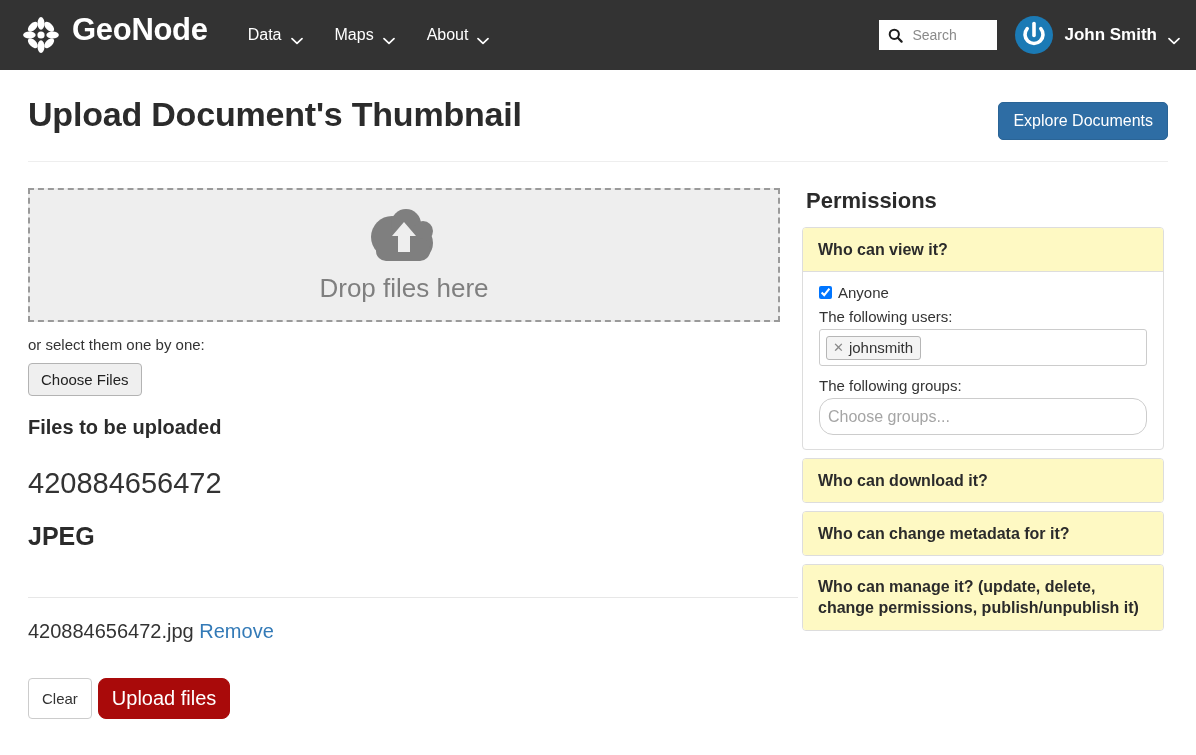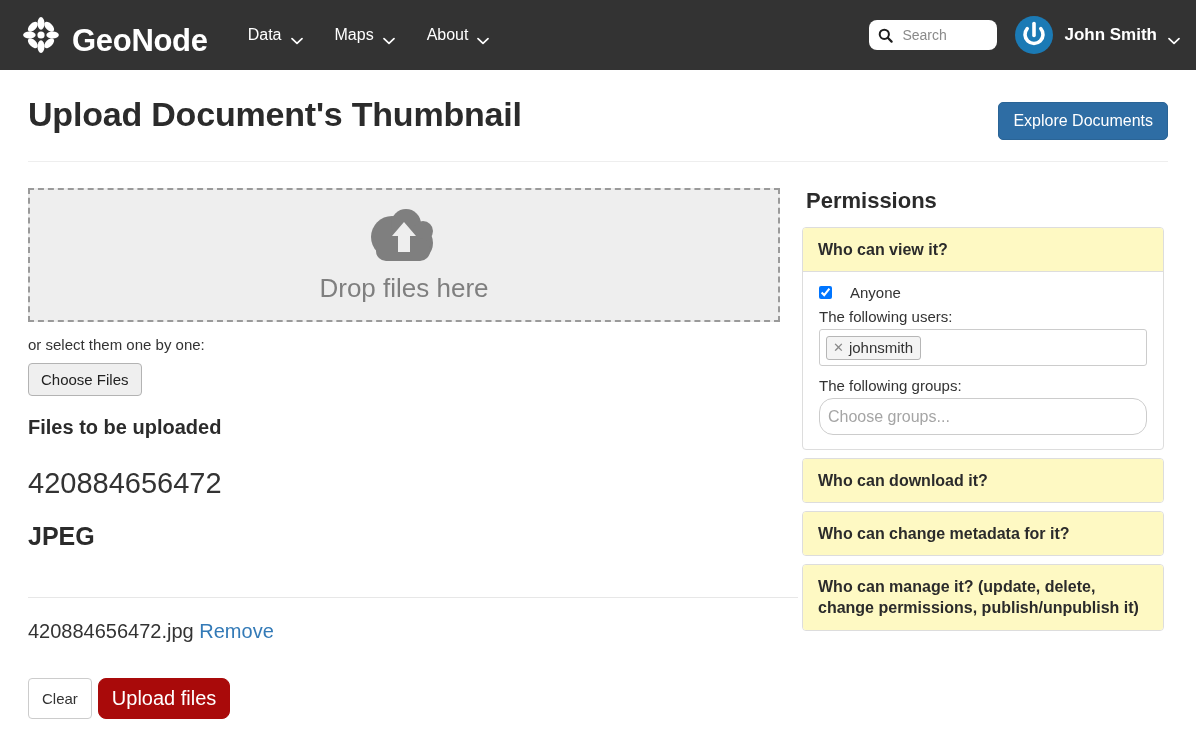--- a/index.html
+++ b/index.html
@@ -16,21 +16,21 @@
   .navbar {
     height: 70px;
     background: #333333;
     display: flex;
     align-items: center;
     padding: 0 16px 0 20px;
     position: relative;
   }
   .brand {
     display: flex;
-    align-items: flex-end;
+    align-items: flex-start;
     gap: 10px;
     text-decoration: none;
   }
   .brand-logo { width: 42px; height: 42px; flex: 0 0 42px; }
   .brand-text {
     color: #ffffff;
     font-size: 31px;
     font-weight: bold;
     letter-spacing: -0.3px;
     line-height: 1;
@@ -51,24 +51,24 @@
     white-space: nowrap;
   }
   .caret { width: 12px; height: 8px; flex: 0 0 12px; }
   .nav-right {
     margin-left: auto;
     display: flex;
     align-items: center;
     gap: 18px;
   }
   .searchbox {
-    width: 128px;
+    width: 118px;
     height: 30px;
     background: #ffffff;
-    border-radius: 8px;
+    border-radius: 0;
     display: flex;
     align-items: center;
     padding: 0 9px;
     gap: 7px;
   }
   .search-icon { width: 15px; height: 15px; flex: 0 0 15px; }
   .search-input {
     border: none;
     outline: none;
     font-family: "Liberation Sans", sans-serif;
@@ -250,21 +250,21 @@
     font-weight: bold;
     color: #2b2b2b;
     cursor: pointer;
     line-height: 1.32;
   }
   .panel.collapsed .panel-head { border-bottom: none; }
   .panel-body { padding: 12px 16px 14px 16px; }
   .checkline {
     display: flex;
     align-items: center;
-    gap: 18px;
+    gap: 6px;
     font-size: 15px;
     color: #333;
     margin-bottom: 7px;
   }
   .checkline input { margin: 0; width: 13px; height: 13px; }
   .field-label {
     font-size: 15px;
     color: #333;
     margin: 0 0 4px 0;
   }

